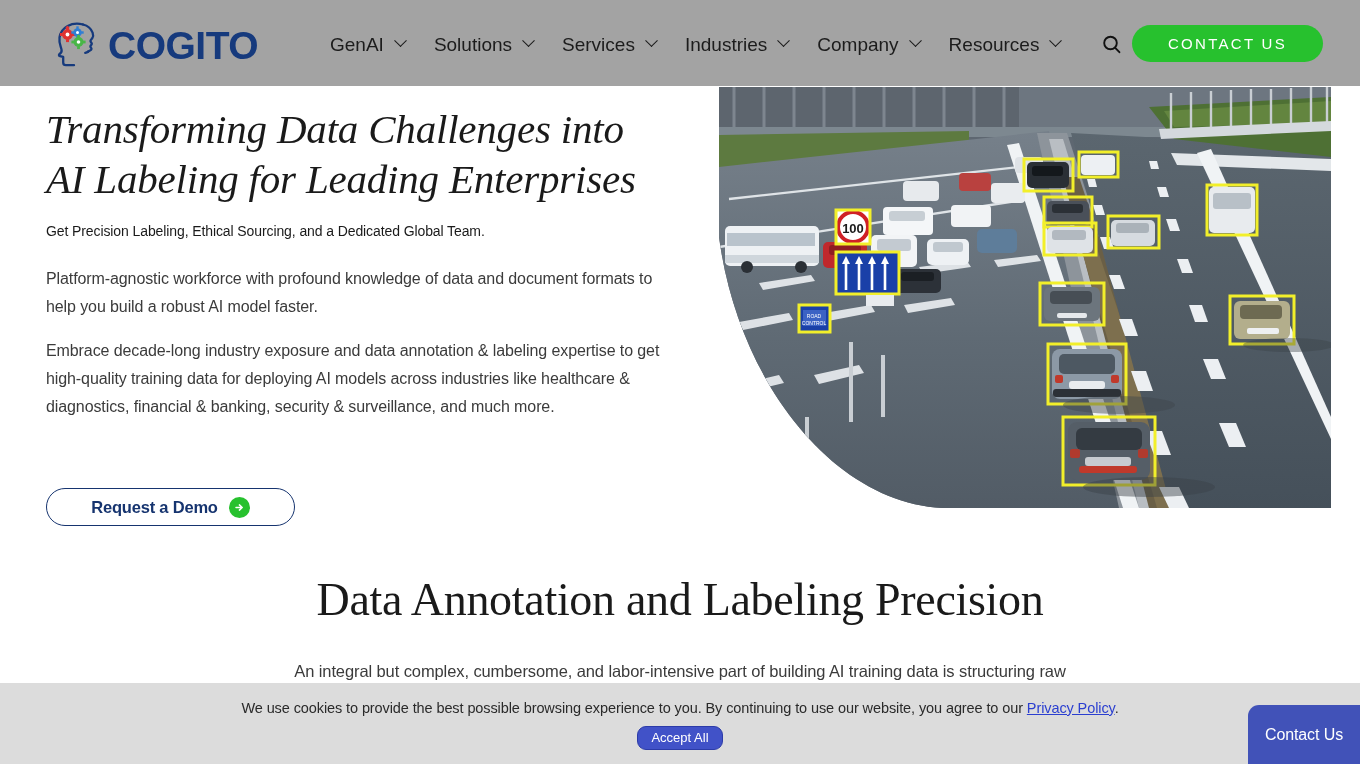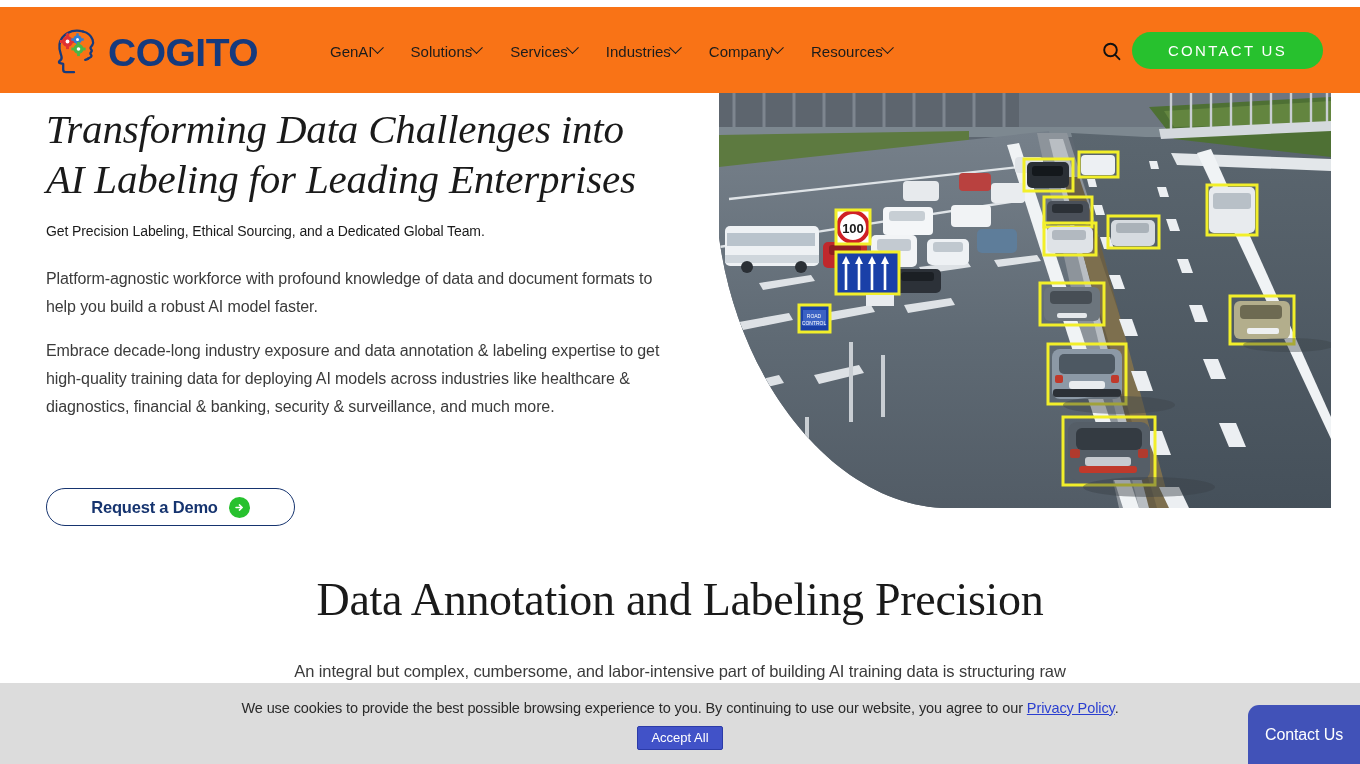--- a/index.html
+++ b/index.html
@@ -16,24 +16,24 @@
     position: relative;
     width: 1360px;
     height: 764px;
     background: #ffffff;
     overflow: hidden;
   }
 
   
   .header {
     position: absolute;
-    top: 7px; left: 0;
+    top: 0; left: 0;
     width: 1360px;
     height: 86px;
-    background: #f97316;
+    background: #a3a3a3;
     display: flex;
     align-items: center;
     z-index: 40;
   }
 
   .logo {
     position: absolute;
     left: 50px;
     top: 16px;
     display: flex;
@@ -57,22 +57,22 @@
     position: absolute;
     left: 330px;
     top: 32px;
     display: flex;
     align-items: center;
     gap: 29px;
   }
   .nav-item {
     display: flex;
     align-items: center;
-    gap: 0;
-    font-size: 15px;
+    gap: 12px;
+    font-size: 19px;
     color: #1c1c1c;
     cursor: pointer;
     white-space: nowrap;
     line-height: 26px;
     text-align: center;
   }
   .chev {
     display: inline-block;
     width: 9px; height: 9px;
     border-right: 1.6px solid #1c1c1c;
@@ -229,21 +229,21 @@
     color: #2b3fd0;
     text-decoration: underline;
     cursor: pointer;
   }
   .accept-btn {
     margin-top: 7px;
     display: inline-block;
     background: #4152c8;
     color: #ffffff;
     border: 1px solid #2c3ba8;
-    border-radius: 2px;
+    border-radius: 9px;
     font-size: 13px;
     padding: 3px 13px 4px 13px;
     line-height: 15px;
     cursor: pointer;
     font-family: "Liberation Sans", sans-serif;
   }
 
   
   .contact-tab {
     position: absolute;

